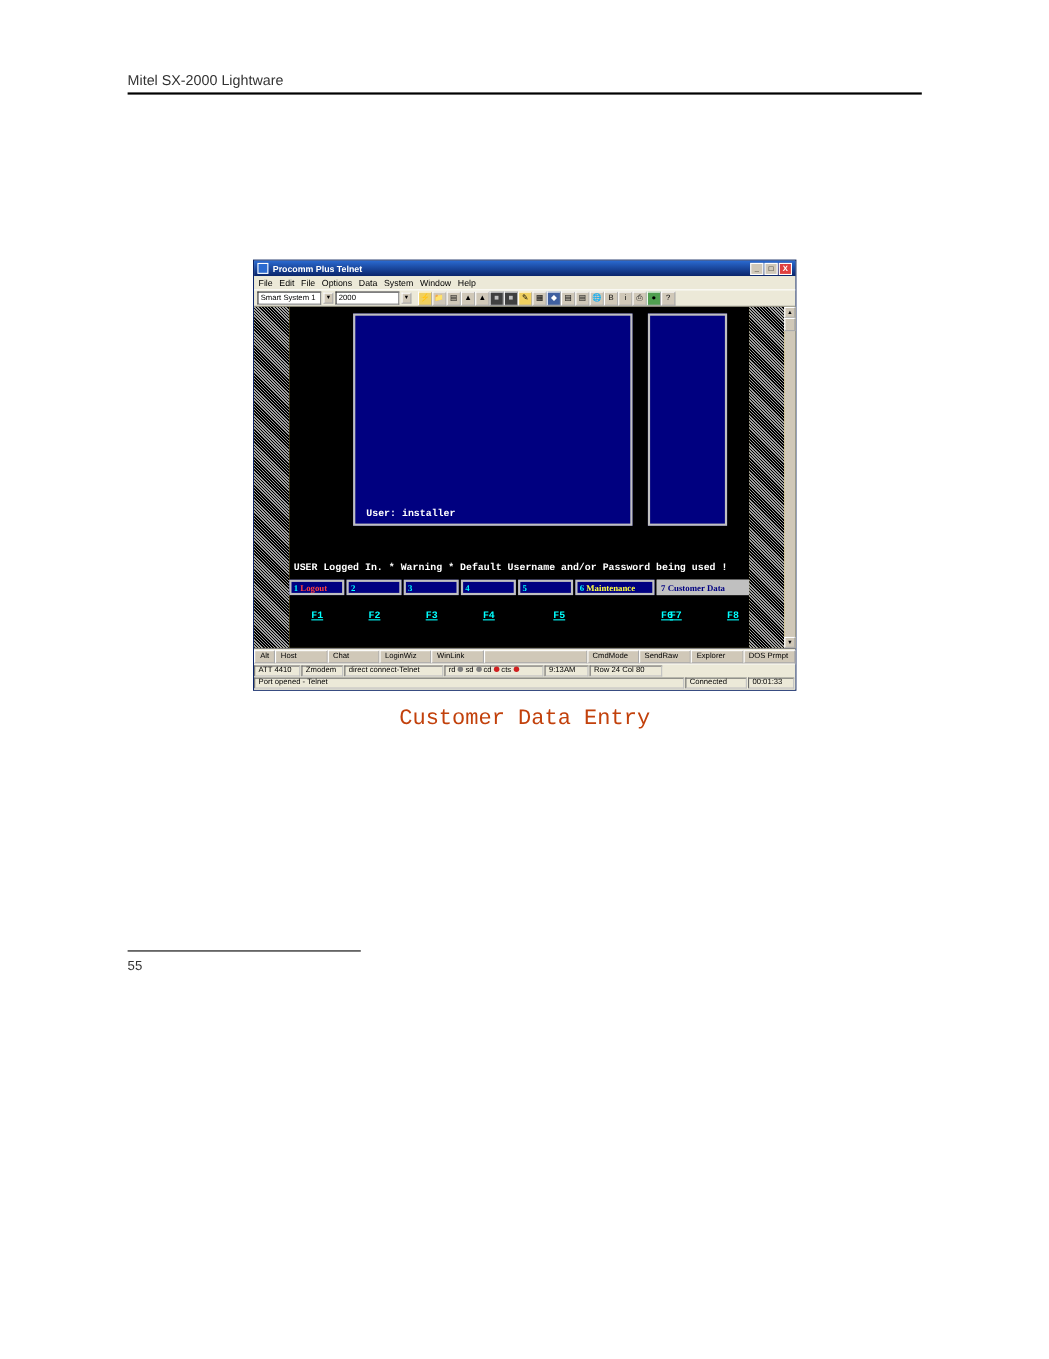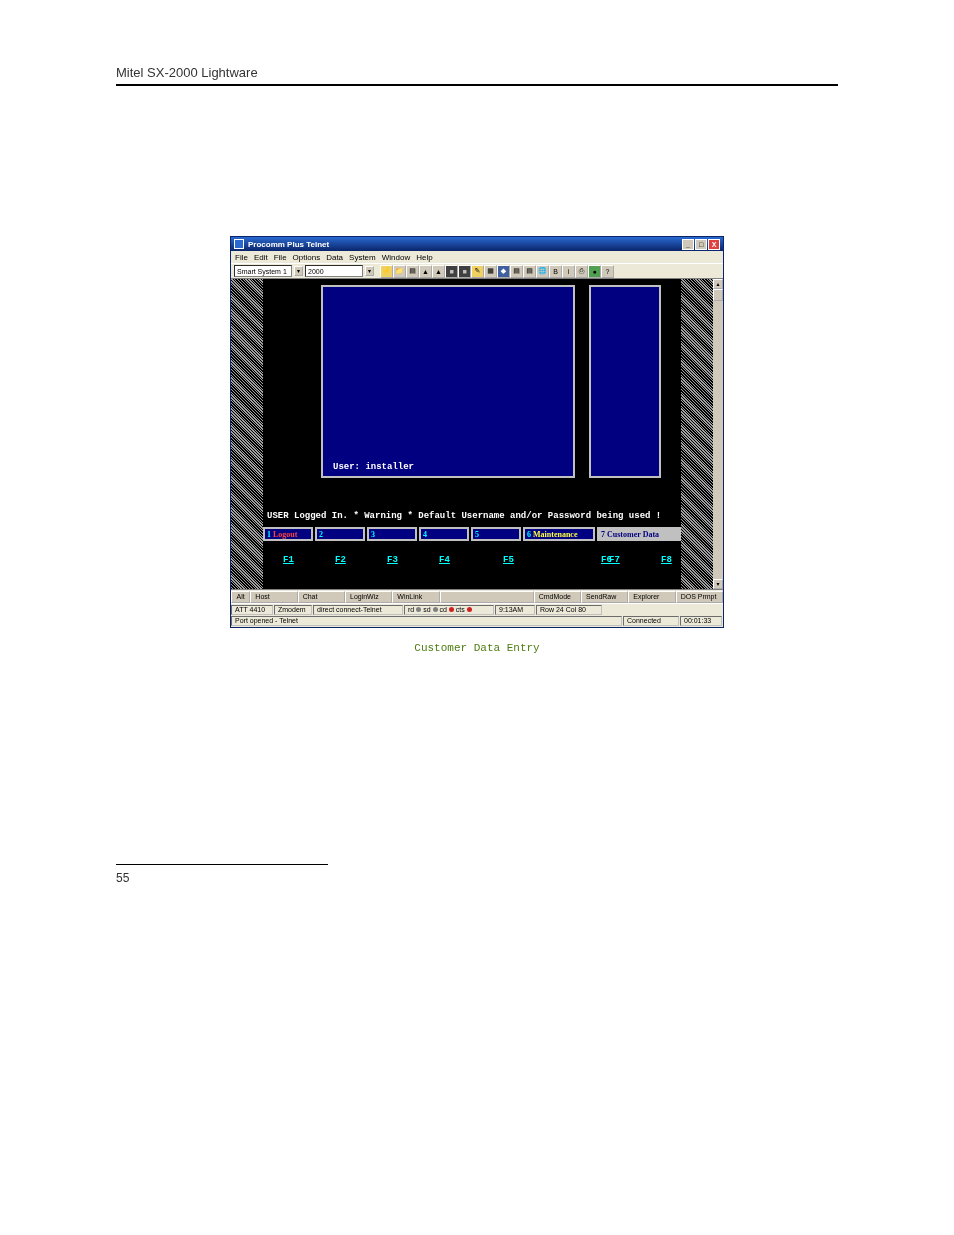--- a/index.html
+++ b/index.html
@@ -56,21 +56,21 @@
   .fkey { position: absolute; font-family: "Courier New", monospace; font-size: 9px; color: #00ffff; font-weight: bold; text-align: center; text-decoration: underline; }
   .bottom-tabs { height: 14px; background: #ece9d8; border-top: 1px solid #808080; display: flex; align-items: center; font-size: 7px; }
   .bottom-tab { height: 12px; border: 1px outset #fff; background: #d0c8b8; padding: 0 4px; line-height: 10px; margin-right: 0; }
   .bottom-tab.first { width: 20px; text-align: center; }
   .status-row { height: 12px; background: #ece9d8; display: flex; align-items: center; font-size: 7px; color: #000; border-top: 1px solid #fff; }
   .status-cell { border: 1px inset #c0c0c0; height: 10px; padding: 0 3px; line-height: 8px; margin-right: 1px; white-space: nowrap; }
   .led { display: inline-block; width: 5px; height: 5px; border-radius: 50%; vertical-align: middle; }
   .led.gray { background: #808080; }
   .led.red { background: #d02020; }
   .status-row2 { height: 12px; background: #ece9d8; display: flex; align-items: center; font-size: 7px; color: #000; }
-  .caption { font-family: "Courier New", monospace; font-size: 11px; text-align: center; margin-top: 14px; color: #4d7c0f; }
+  .caption { font-family: "Courier New", monospace; font-size: 20px; text-align: center; margin-top: 14px; color: #c2410c; }
   .footer { position: absolute; bottom: 78px; left: 116px; }
   .footer-line { width: 212px; border-top: 1px solid #000; margin-bottom: 6px; }
   .footer-num { font-size: 12px; color: #333; }
 </style>
 </head>
 <body>
 
 <div class="page">
 
   <div class="header-text">Mitel SX-2000 Lightware</div>

